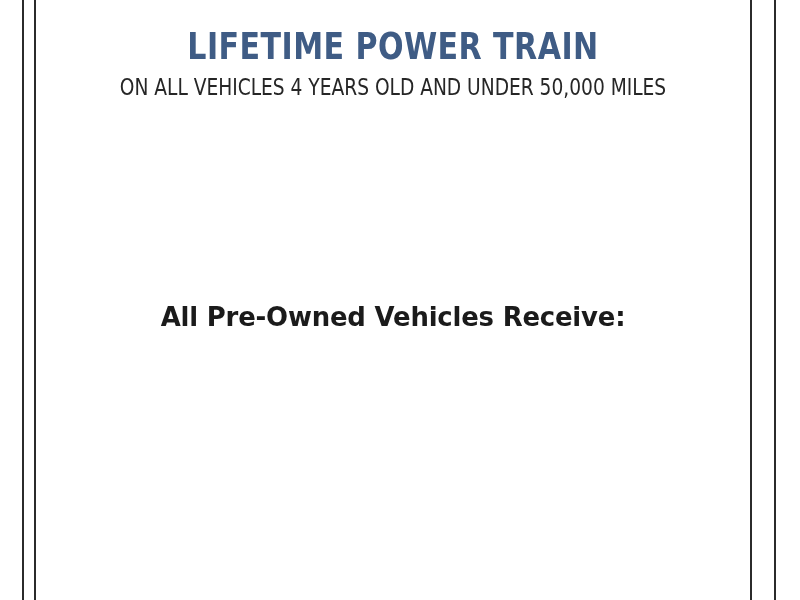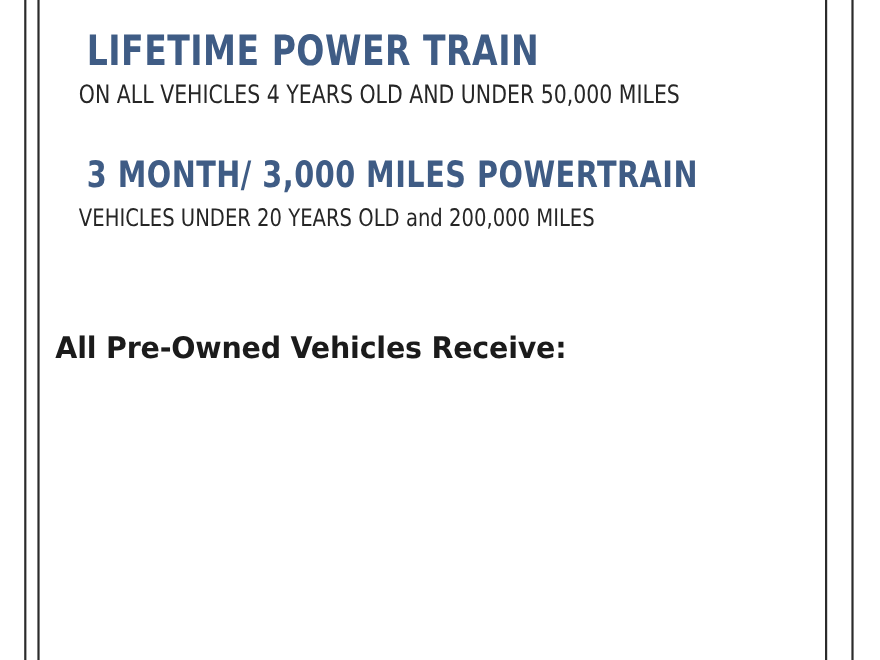--- a/index.html
+++ b/index.html
@@ -30,20 +30,21 @@
   .frame-rule.right-inner { left: 750px; }
   .frame-rule.right-outer { left: 774px; }
 
   
   .sheet {
     position: absolute;
     left: 36px;
     top: 0;
     width: 714px;
     height: 600px;
+    text-align: center;
   }
 
   
   .warranty-title {
     font-family: "DejaVu Sans Condensed", "Liberation Sans Narrow", "Liberation Sans", sans-serif;
     font-weight: 700;
     color: #3f5c85;
     letter-spacing: 0.5px;
     text-transform: uppercase;
     white-space: nowrap;
@@ -107,22 +108,18 @@
 <div class="frame-rule right-inner"></div>
 <div class="frame-rule right-outer"></div>
 
 <div class="sheet">
 
   <div id="block-lifetime">
     <div class="warranty-title">LIFETIME POWER TRAIN</div>
     <div class="warranty-sub">ON ALL VEHICLES 4 YEARS OLD AND UNDER 50,000 MILES</div>
   </div>
 
-  <div id="block-threemonth">
-    <div class="warranty-title">3 MONTH/ 3,000 MILES POWERTRAIN</div>
-    <div class="warranty-sub">VEHICLES UNDER 20 YEARS OLD and 200,000 MILES</div>
-  </div>
 
   <div id="block-services">
     <div class="services-heading">All Pre-Owned Vehicles Receive:</div>
   </div>
 
 </div>
 
 </body></html>

